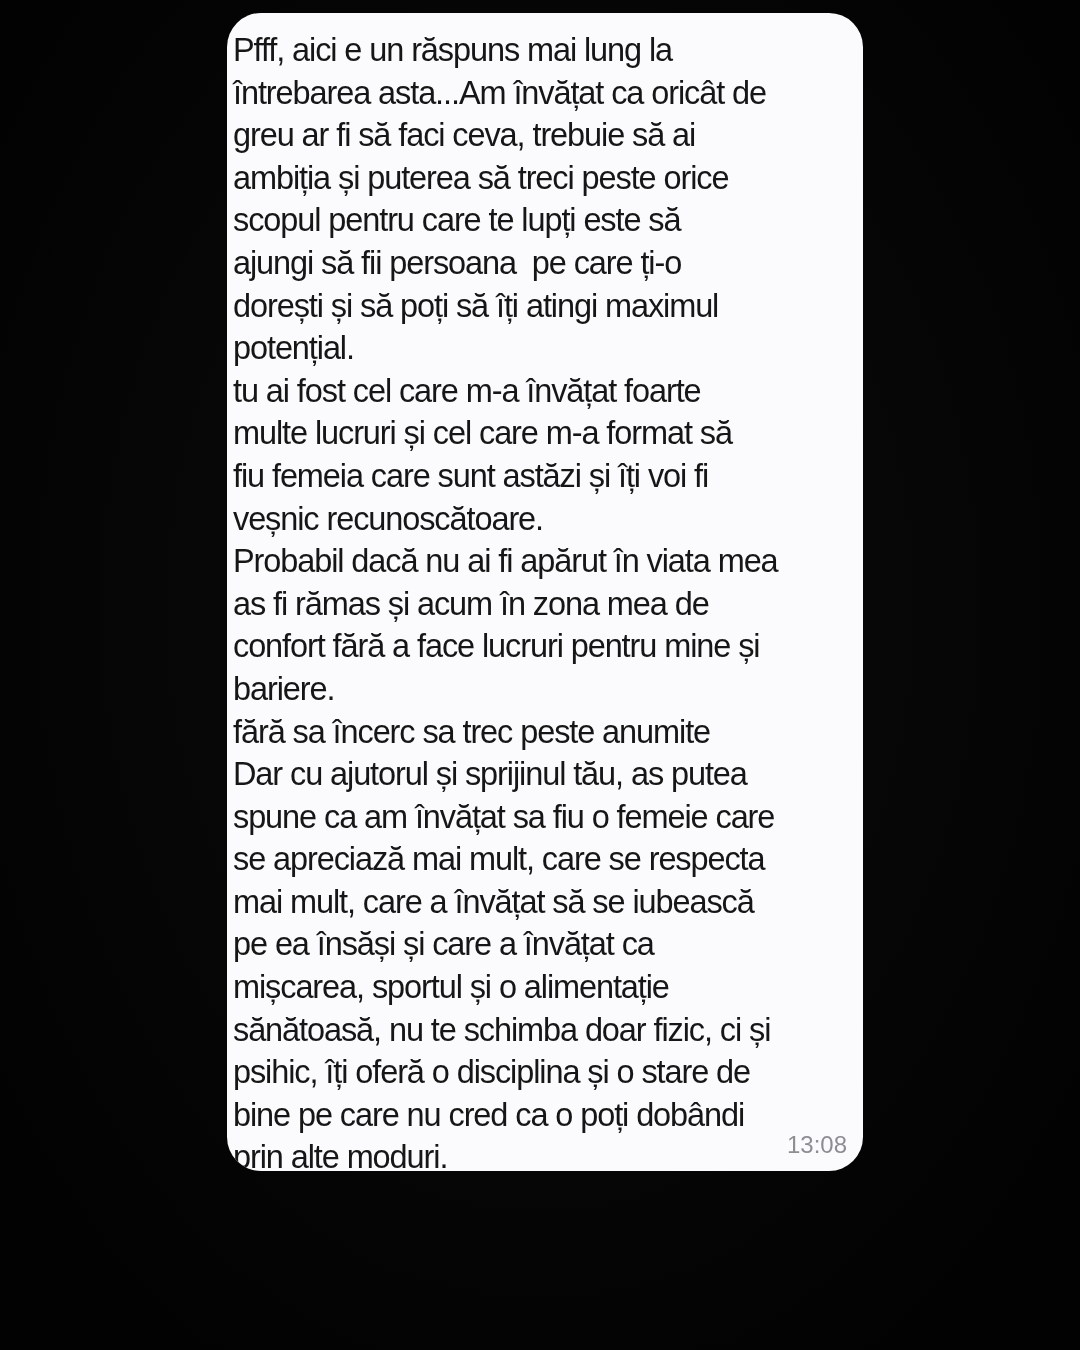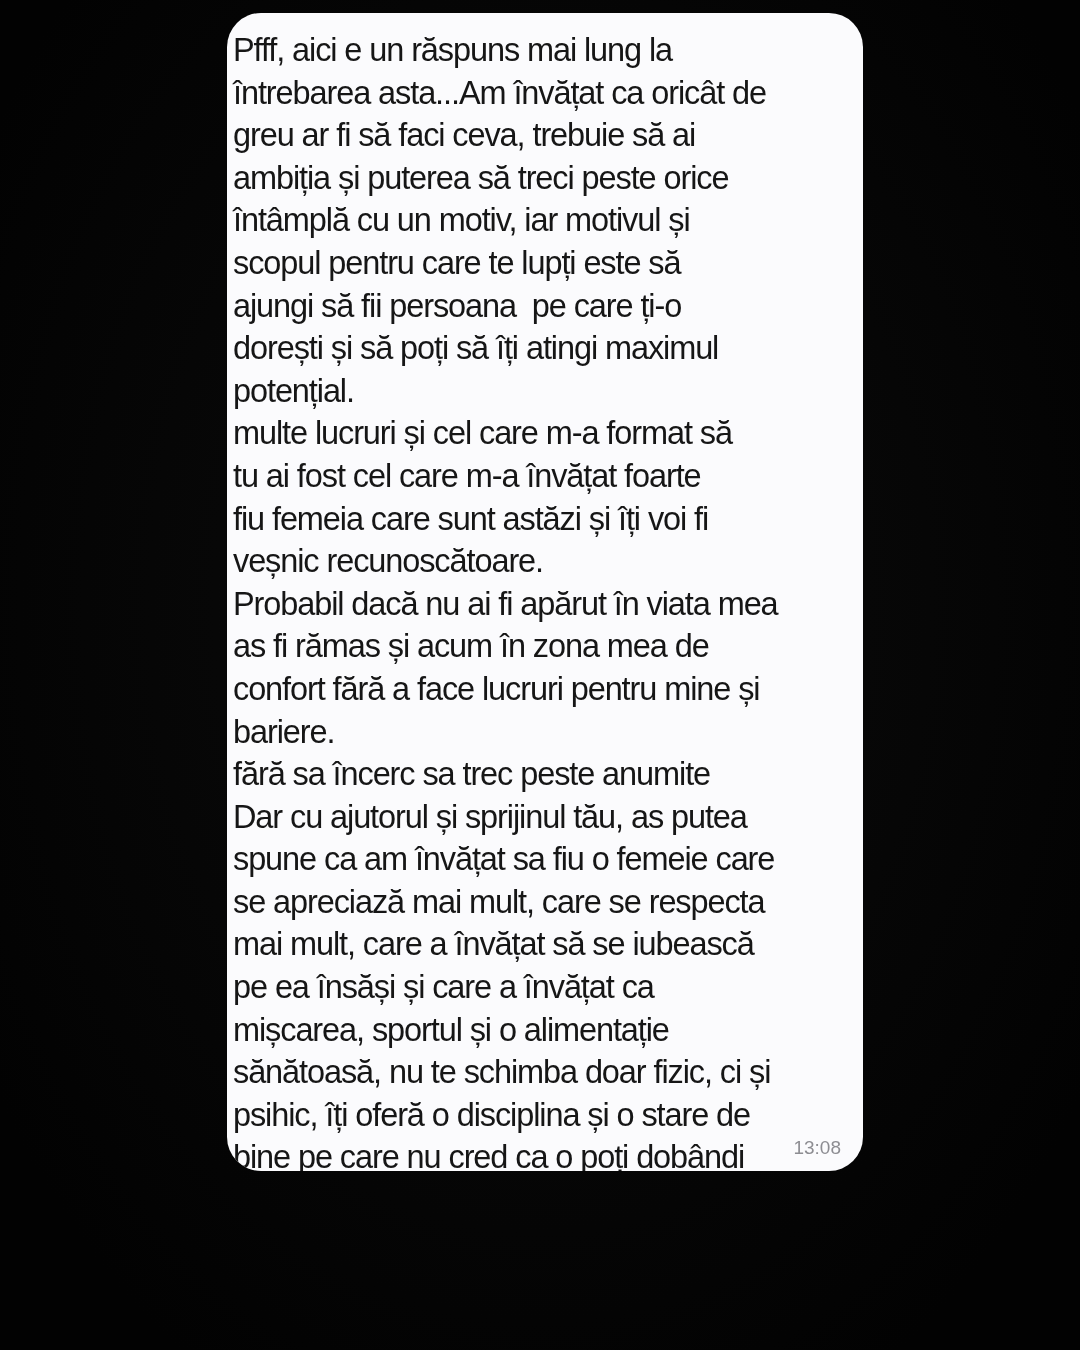--- a/index.html
+++ b/index.html
@@ -28,43 +28,42 @@
   .msg-text{display:block;}
   .line{
     font-size:32.5px;
     line-height:42.6px;
     letter-spacing:-1.1px;
     color:var(--text);
     white-space:pre;
   }
   .timestamp{
     position:absolute;
-    right:22px; bottom:12px;
-    font-size:19px;
+    right:16px; bottom:12px;
+    font-size:24px;
     letter-spacing:0;
     color:var(--ts);
   }
 </style>
 </head>
 <body>
 
 <div style="position:absolute;inset:0;">
   <div class="bubble">
     <div class="msg-text">
         <div class="line">Pfff, aici e un răspuns mai lung la</div>
         <div class="line">întrebarea asta...Am învățat ca oricât de</div>
         <div class="line">greu ar fi să faci ceva, trebuie să ai</div>
         <div class="line">ambiția și puterea să treci peste orice</div>
-        <div class="line">întâmplă cu un motiv, iar motivul și</div>
         <div class="line">scopul pentru care te lupți este să</div>
         <div class="line">ajungi să fii persoana  pe care ți-o</div>
         <div class="line">dorești și să poți să îți atingi maximul</div>
         <div class="line">potențial.</div>
+        <div class="line">tu ai fost cel care m-a învățat foarte</div>
         <div class="line">multe lucruri și cel care m-a format să</div>
-        <div class="line">tu ai fost cel care m-a învățat foarte</div>
         <div class="line">fiu femeia care sunt astăzi și îți voi fi</div>
         <div class="line">veșnic recunoscătoare.</div>
         <div class="line">Probabil dacă nu ai fi apărut în viata mea</div>
         <div class="line">as fi rămas și acum în zona mea de</div>
         <div class="line">confort fără a face lucruri pentru mine și</div>
         <div class="line">bariere.</div>
         <div class="line">fără sa încerc sa trec peste anumite</div>
         <div class="line">Dar cu ajutorul și sprijinul tău, as putea</div>
         <div class="line">spune ca am învățat sa fiu o femeie care</div>
         <div class="line">se apreciază mai mult, care se respecta</div>

